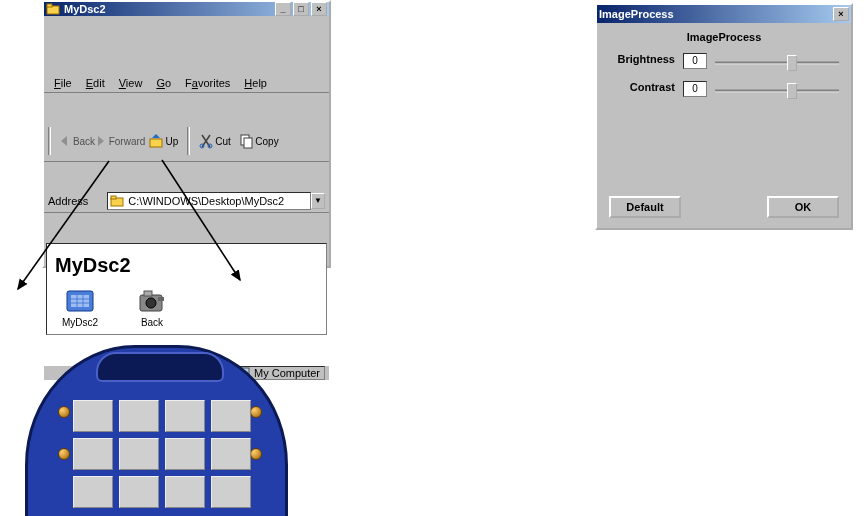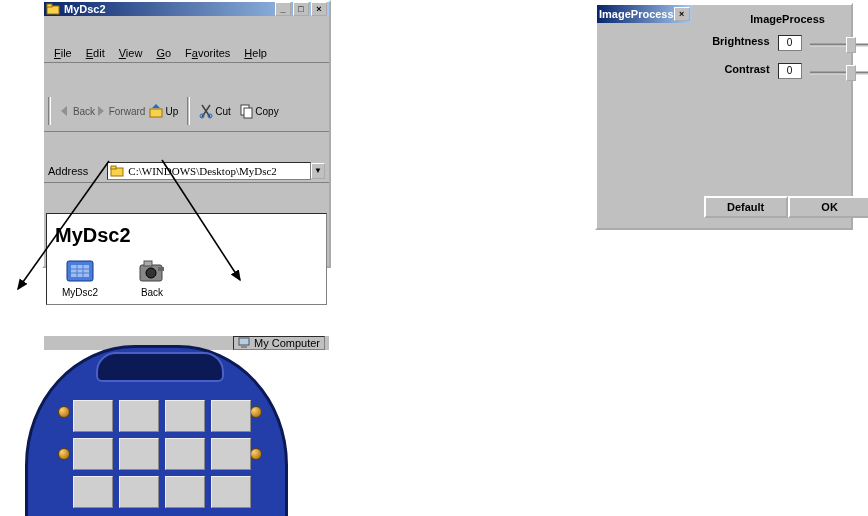--- a/index.html
+++ b/index.html
@@ -40,41 +40,42 @@
   .win-btns { display:flex; gap:2px; }
   .win-btn {
     width: 16px; height: 14px;
     background: #c0c0c0; border: 1px outset #fff;
     font-size: 9px; line-height: 12px; text-align:center;
     color:#000; font-weight:bold;
   }
   .menubar {
     display:flex; gap:2px; padding: 2px 4px; background:#c0c0c0;
     border-bottom:1px solid #808080;
+    margin-top:30px;
   }
   .menu-item { padding: 1px 6px; }
   .menu-item u { text-decoration: underline; }
   .toolbar {
     display:flex; align-items:center; padding:2px; background:#c0c0c0;
     border-bottom:1px solid #808080;
   }
   .tb-sep { width:3px; height:28px; border-left:1px solid #808080; border-right:1px solid #fff; margin:0 2px; }
   .tb-btn {
     width:44px; height:36px; display:flex; flex-direction:row; align-items:center; justify-content:center;
     font-size:10px; color:#505050;
   }
   .tb-btn.enabled { color:#000; }
   .tb-ico { width:18px; height:18px; display:flex; align-items:center; justify-content:center; }
   .addressbar {
     display:flex; align-items:center; padding:2px 4px; background:#c0c0c0;
     border-bottom:1px solid #808080;
   }
   .addressbar .label { margin-right:19px;text-align:center; }
   .address-field {
-    flex:1; background:#fff; border:1px inset #808080; height:18px; display:flex; align-items:center; padding:0 2px;font-family:Liberation Serif, serif;
+    flex:1; background:#fff; border:1px inset #808080; height:18px; display:flex; align-items:center; padding:0 2px;
   }
   .address-field .folder-ico { margin-right:4px; width:14px; height:14px; }
   .address-dd { width:14px; height:16px; background:#c0c0c0; border:1px outset #fff; font-size:8px; text-align:center; line-height:14px; }
   .content {
     flex:1; background:#fff; border:1px inset #808080; margin:2px; padding:6px; position:relative;
   }
   .content-title { font-family: Arial, sans-serif; font-size:20px; font-weight:bold; margin:4px 2px 8px 2px; }
   .icon-row { display:flex; gap:18px; }
   .file-icon { display:flex; flex-direction:column; align-items:center; width:54px; font-size:10px; }
   .file-icon .glyph { width:32px; height:32px; display:flex; align-items:center; justify-content:center; }
@@ -83,21 +84,21 @@
   }
   .status-field { border:1px inset #808080; height:14px; padding:0 4px; display:flex; align-items:center; background:#c0c0c0; }
   .status-field .mc-ico { width:12px; height:12px; margin-right:4px; }
 
   
   .dialog {
     position:absolute;
     left:595px; top:3px;
     width:258px; height:227px;
     background:#c0c0c0; border:2px outset #fff;
-    display:flex; flex-direction:row;
+    display:flex; flex-direction:column;
   }
   .dialog .body { flex:1; padding:8px 12px 10px 12px; display:flex; flex-direction:column; }
   .dlg-caption { text-align:center; font-weight:bold; margin-bottom:6px; }
   .slider-row { display:flex; align-items:flex-start; margin:4px 0; }
   .slider-row .slabel { width:66px; text-align:right; font-weight:bold; }
   .slider-val {
     width:24px; height:16px; background:#fff; border:1px inset #808080; margin:0 8px; text-align:center; line-height:14px; font-size:10px;
   }
   .slider-track {
     flex:1; height:20px; position:relative;
@@ -117,21 +118,21 @@
     content:""; position:absolute; left:2px; top:2px; width:5px; height:5px; background:#000; border-radius:50%;
   }
   .checkbox {
     width:11px; height:11px; border:1px solid #000; background:#fff;
   }
   .oval {
     position:absolute; width:66px; height:22px; border:2px solid #000; border-radius:50%/50%;
   }
   .dlg-buttons { display:flex; justify-content:space-between; margin-top:auto; }
   .dlg-btn {
-    width:84px; height:22px; background:#c0c0c0; border:2px outset #fff; font-weight:bold; font-size:11px; text-align:center; line-height:18px;
+    width:72px; height:22px; background:#c0c0c0; border:2px outset #fff; font-weight:bold; font-size:11px; text-align:center; line-height:18px;
   }
 
   
   .device {
     position:absolute; left:25px; top:345px; width:263px; height:171px; overflow:hidden;
   }
   .device-body {
     position:absolute; left:0; top:0; width:263px; height:340px;
     background:#233ea8;
     border-radius: 110px 110px 30px 30px / 120px 120px 30px 30px;

